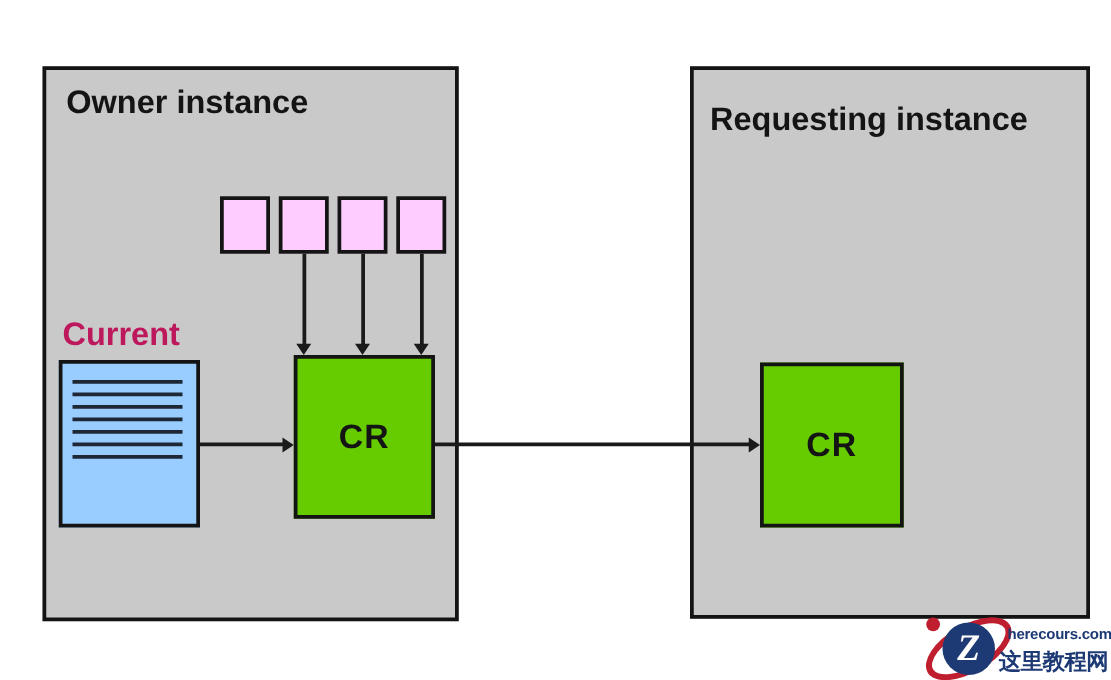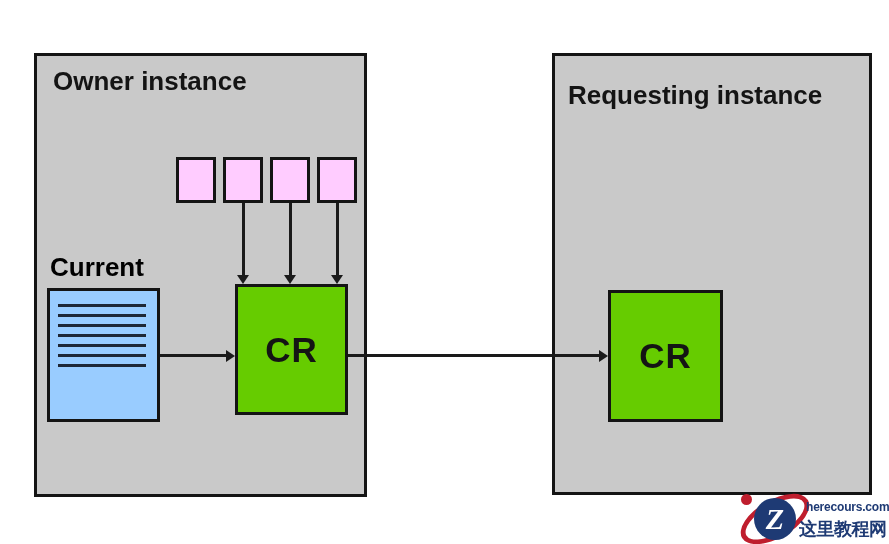--- a/index.html
+++ b/index.html
@@ -50,21 +50,21 @@
   }
   .undo-block.b1 { left: 139px; }
   .undo-block.b2 { left: 186px; }
   .undo-block.b3 { left: 233px; }
   .undo-block.b4 { left: 280px; }
 
   
   .current-label {
     position: absolute;
     left: 13px; top: 196px;
-    font-size: 26px; font-weight: bold; color: #000000;
+    font-size: 26px; font-weight: bold; color: #be185d;
     line-height: 30px;
   }
   .current-block {
     position: absolute;
     left: 10px; top: 232px; width: 113px; height: 134px;
     background: #99ccff;
     border: 3px solid #141414;
     box-sizing: border-box;
   }
   .data-line {
@@ -73,21 +73,21 @@
     background: #1e2736;
   }
 
   
   .cr-block {
     position: absolute;
     background: #66cc00;
     border: 3px solid #141414;
     box-sizing: border-box;
     display: flex; align-items: center; justify-content: center;
-    font-size: 35px; font-weight: bold; color: #102000;
+    font-size: 27px; font-weight: bold; color: #102000;
     letter-spacing: 1px;
   }
   #cr-owner { left: 198px; top: 228px; width: 113px; height: 131px; color:#141414; }
   #cr-requesting { left: 53px; top: 234px; width: 115px; height: 132px; color:#141414; }
 
   
   .vline { position: absolute; width: 3px; background: #1a1a1a; }
   .hline { position: absolute; height: 3px; background: #1a1a1a; }
   .arrow-down {
     position: absolute; width: 0; height: 0;

